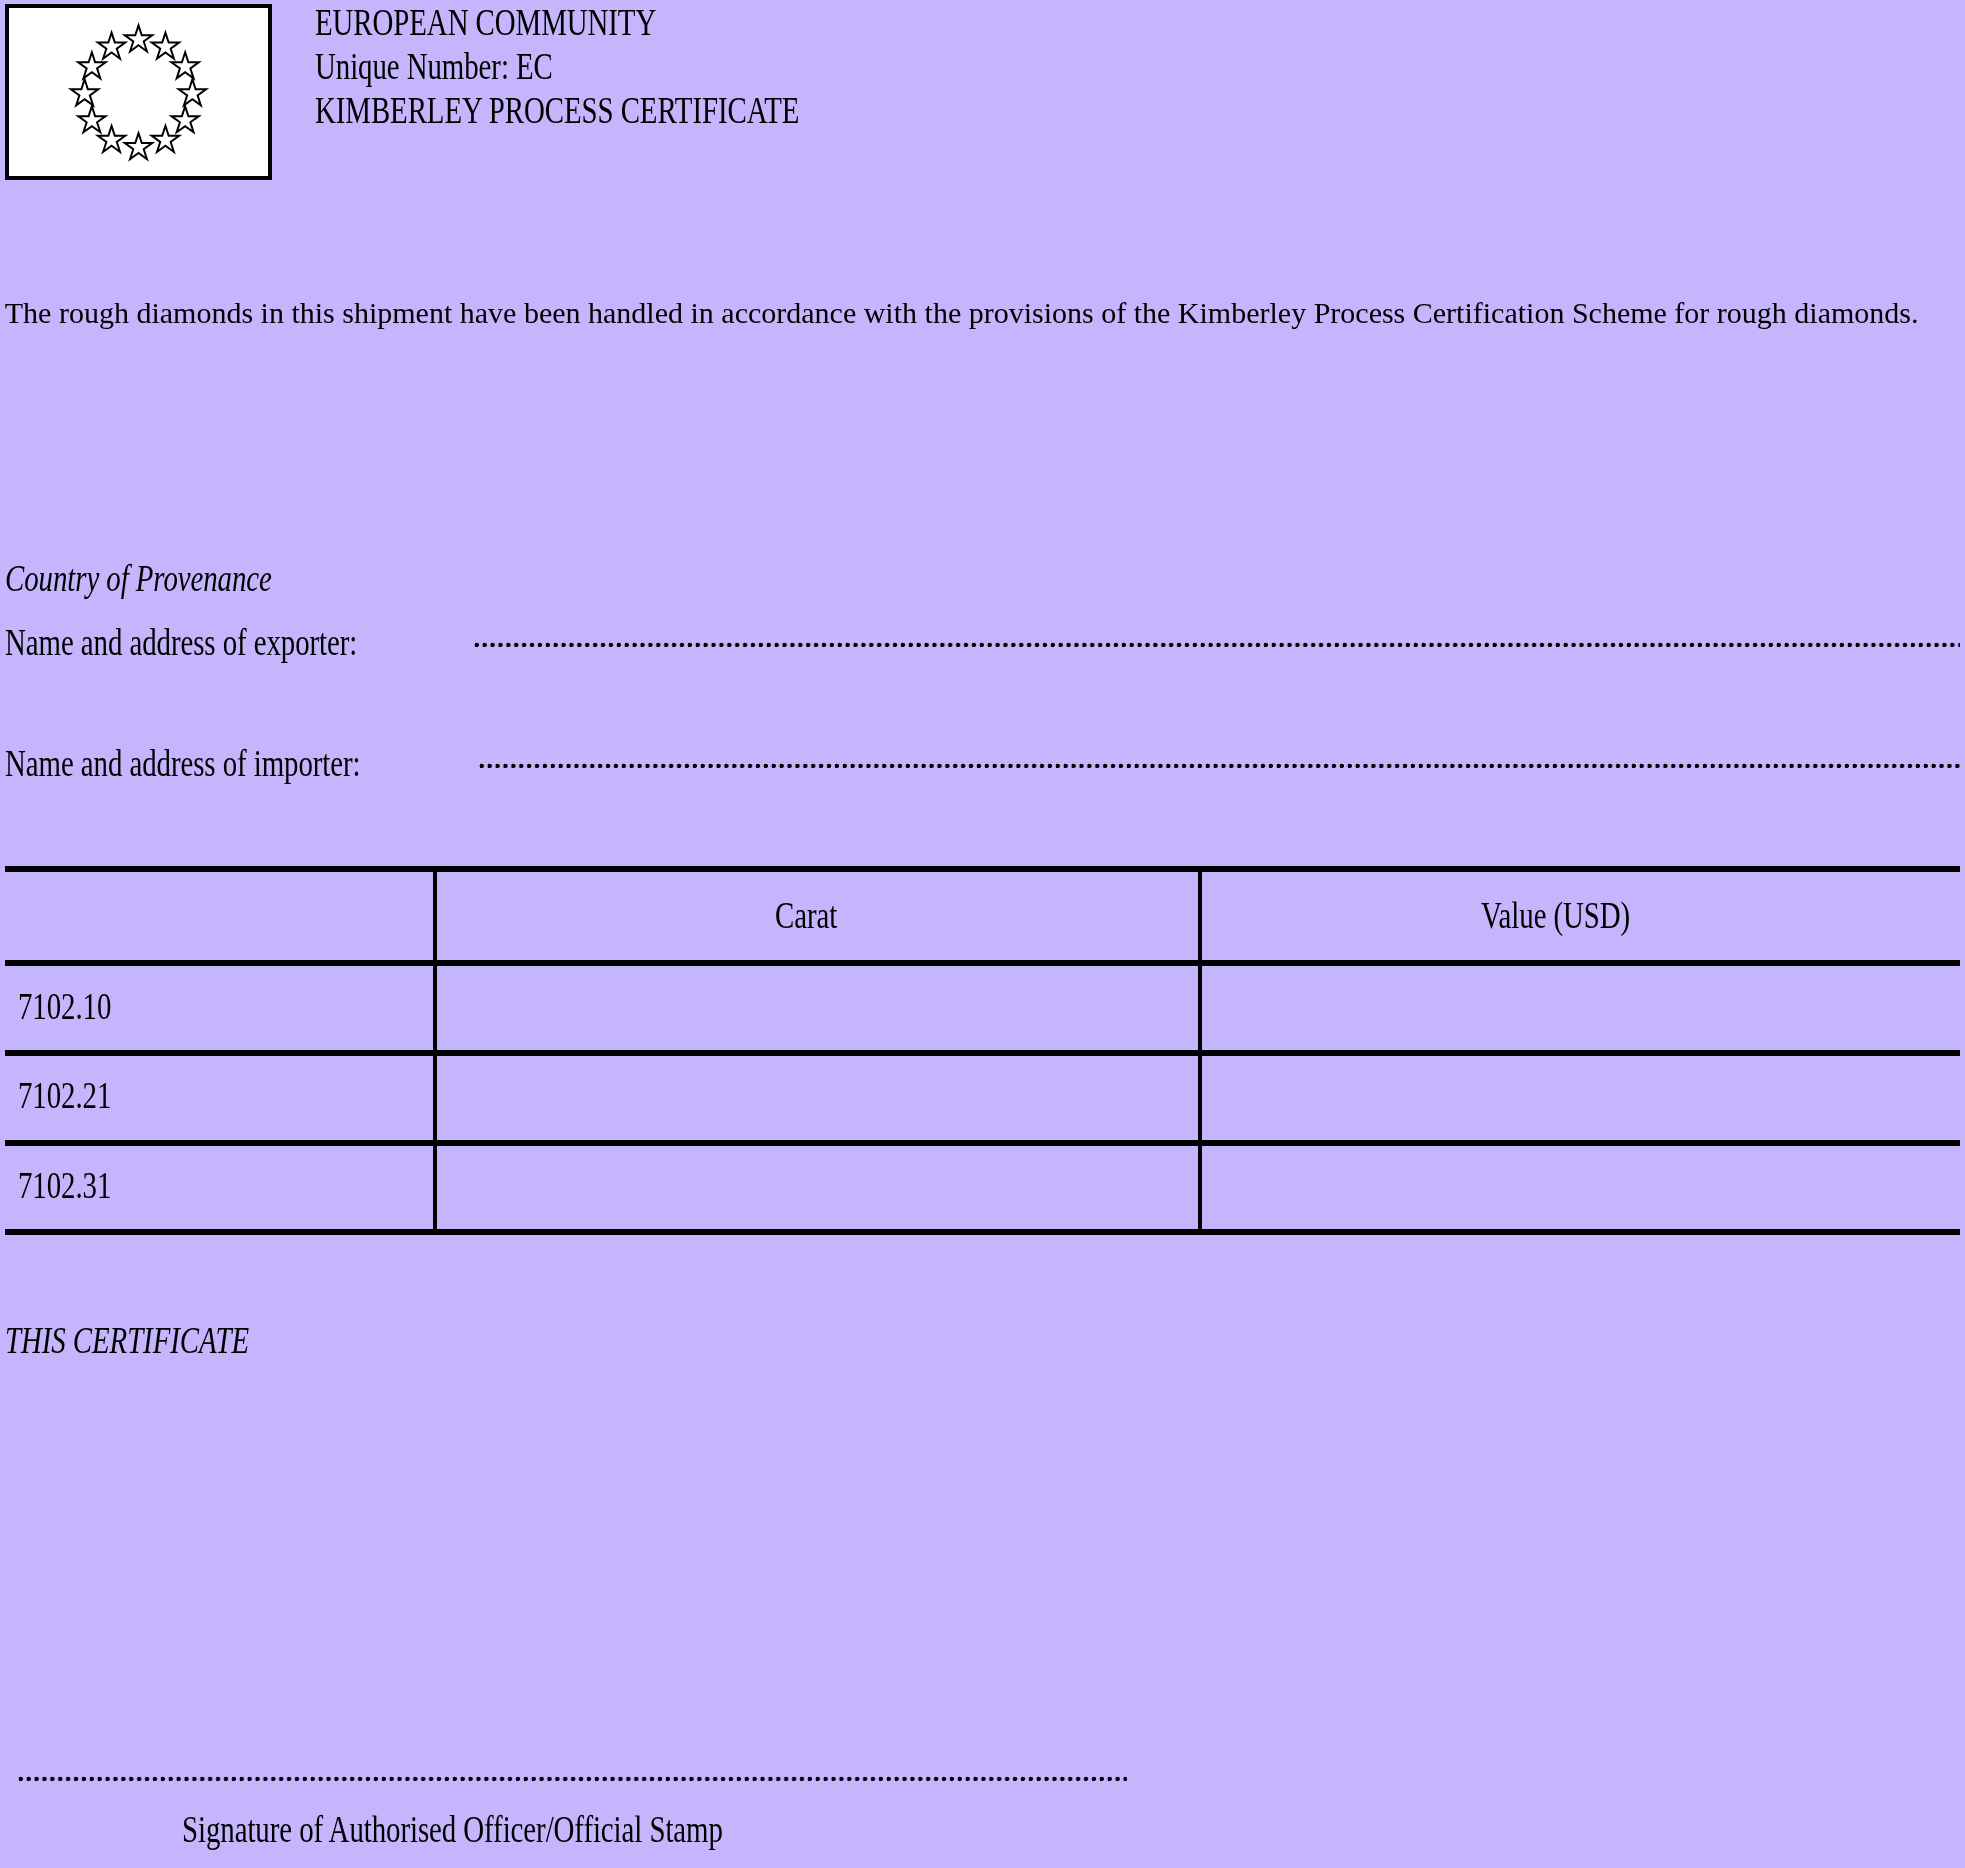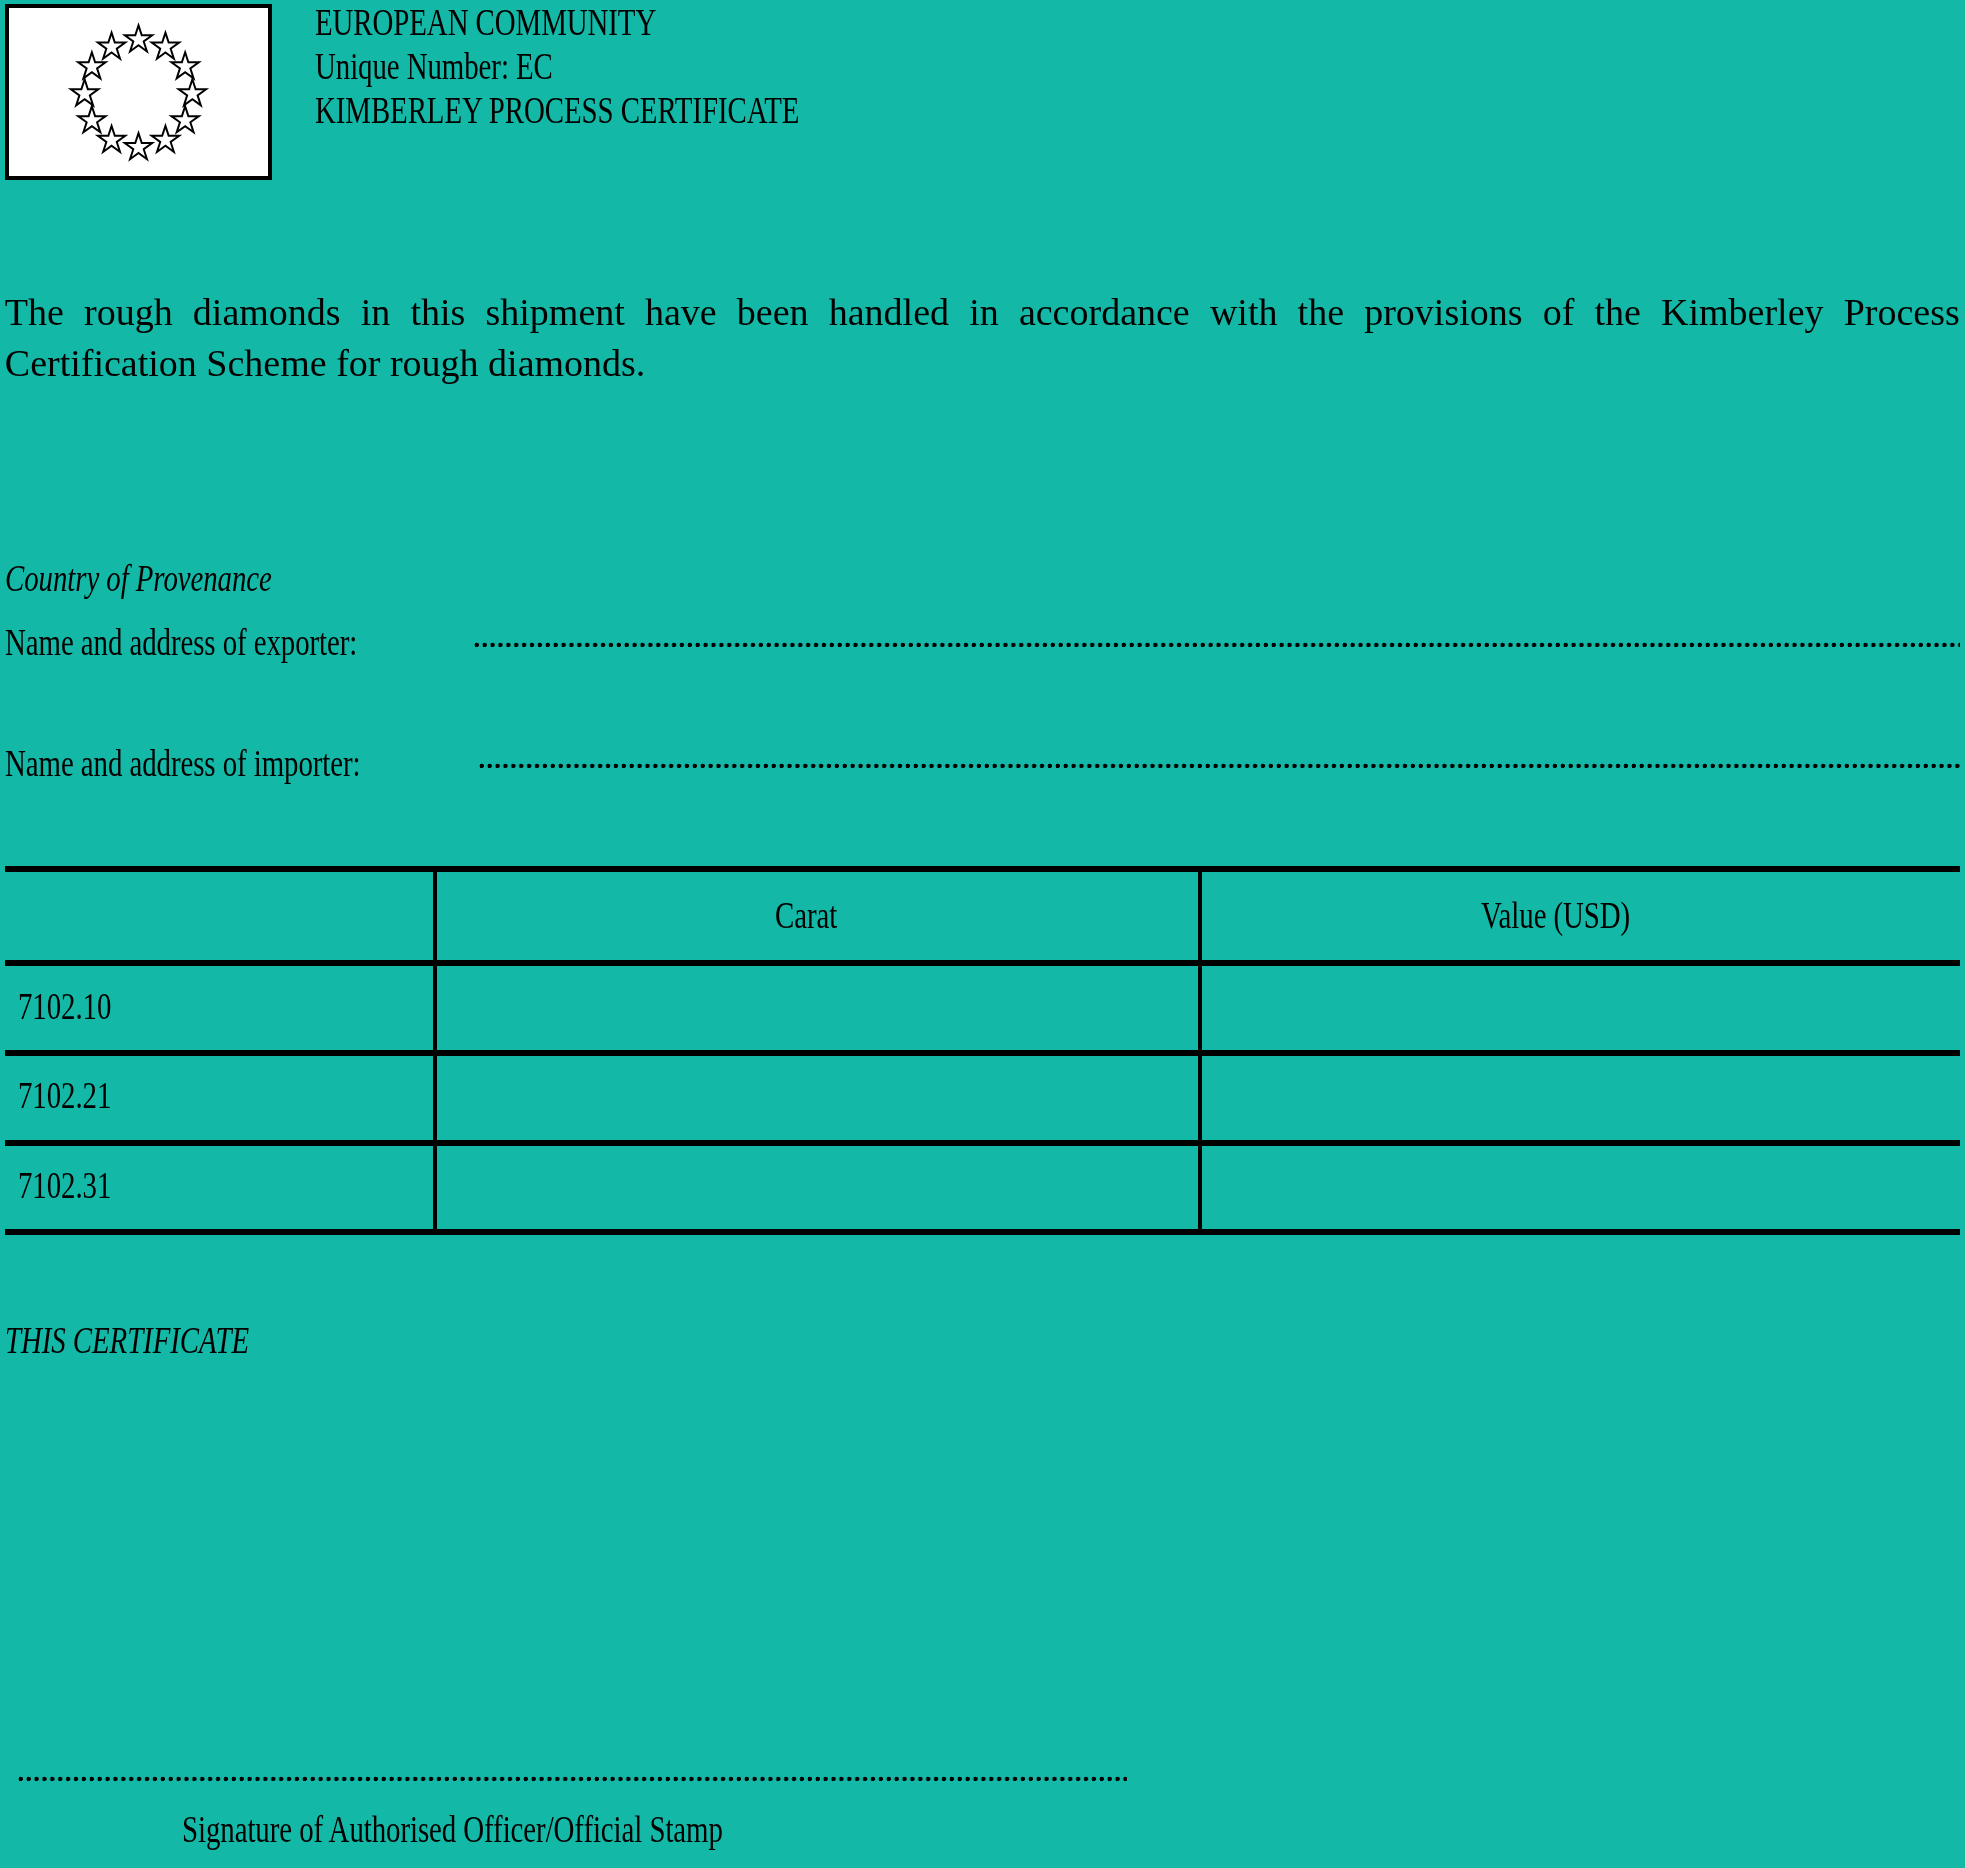--- a/index.html
+++ b/index.html
@@ -8,21 +8,21 @@
     background: #ffffff;
   }
   body {
     font-family: "Liberation Serif", "DejaVu Serif", serif;
     color: #000000;
   }
   #page {
     position: relative;
     width: 1965px;
     height: 1868px;
-    background: #14b8a6;
+    background: #c4b5fd;
     overflow: hidden;
   }
 
   
   .cond {
     font-family: "Liberation Serif", "DejaVu Serif", serif;
     transform: scaleX(0.76);
     transform-origin: left center;
     display: inline-block;
     white-space: nowrap;
@@ -68,21 +68,21 @@
     overflow: hidden;
   }
   .hdr-line .cond { font-size: 38px; }
 
   
   #intro-paragraph {
     position: absolute;
     left: 4.8px;
     top: 287px;
     width: 1955px;
-    font-size: 38px;
+    font-size: 30px;
     line-height: 51px;
     text-align: justify;
     text-justify: inter-word;
     font-stretch: condensed;
   }
   #intro-paragraph > span {
     display: inline;
   }
 
   

